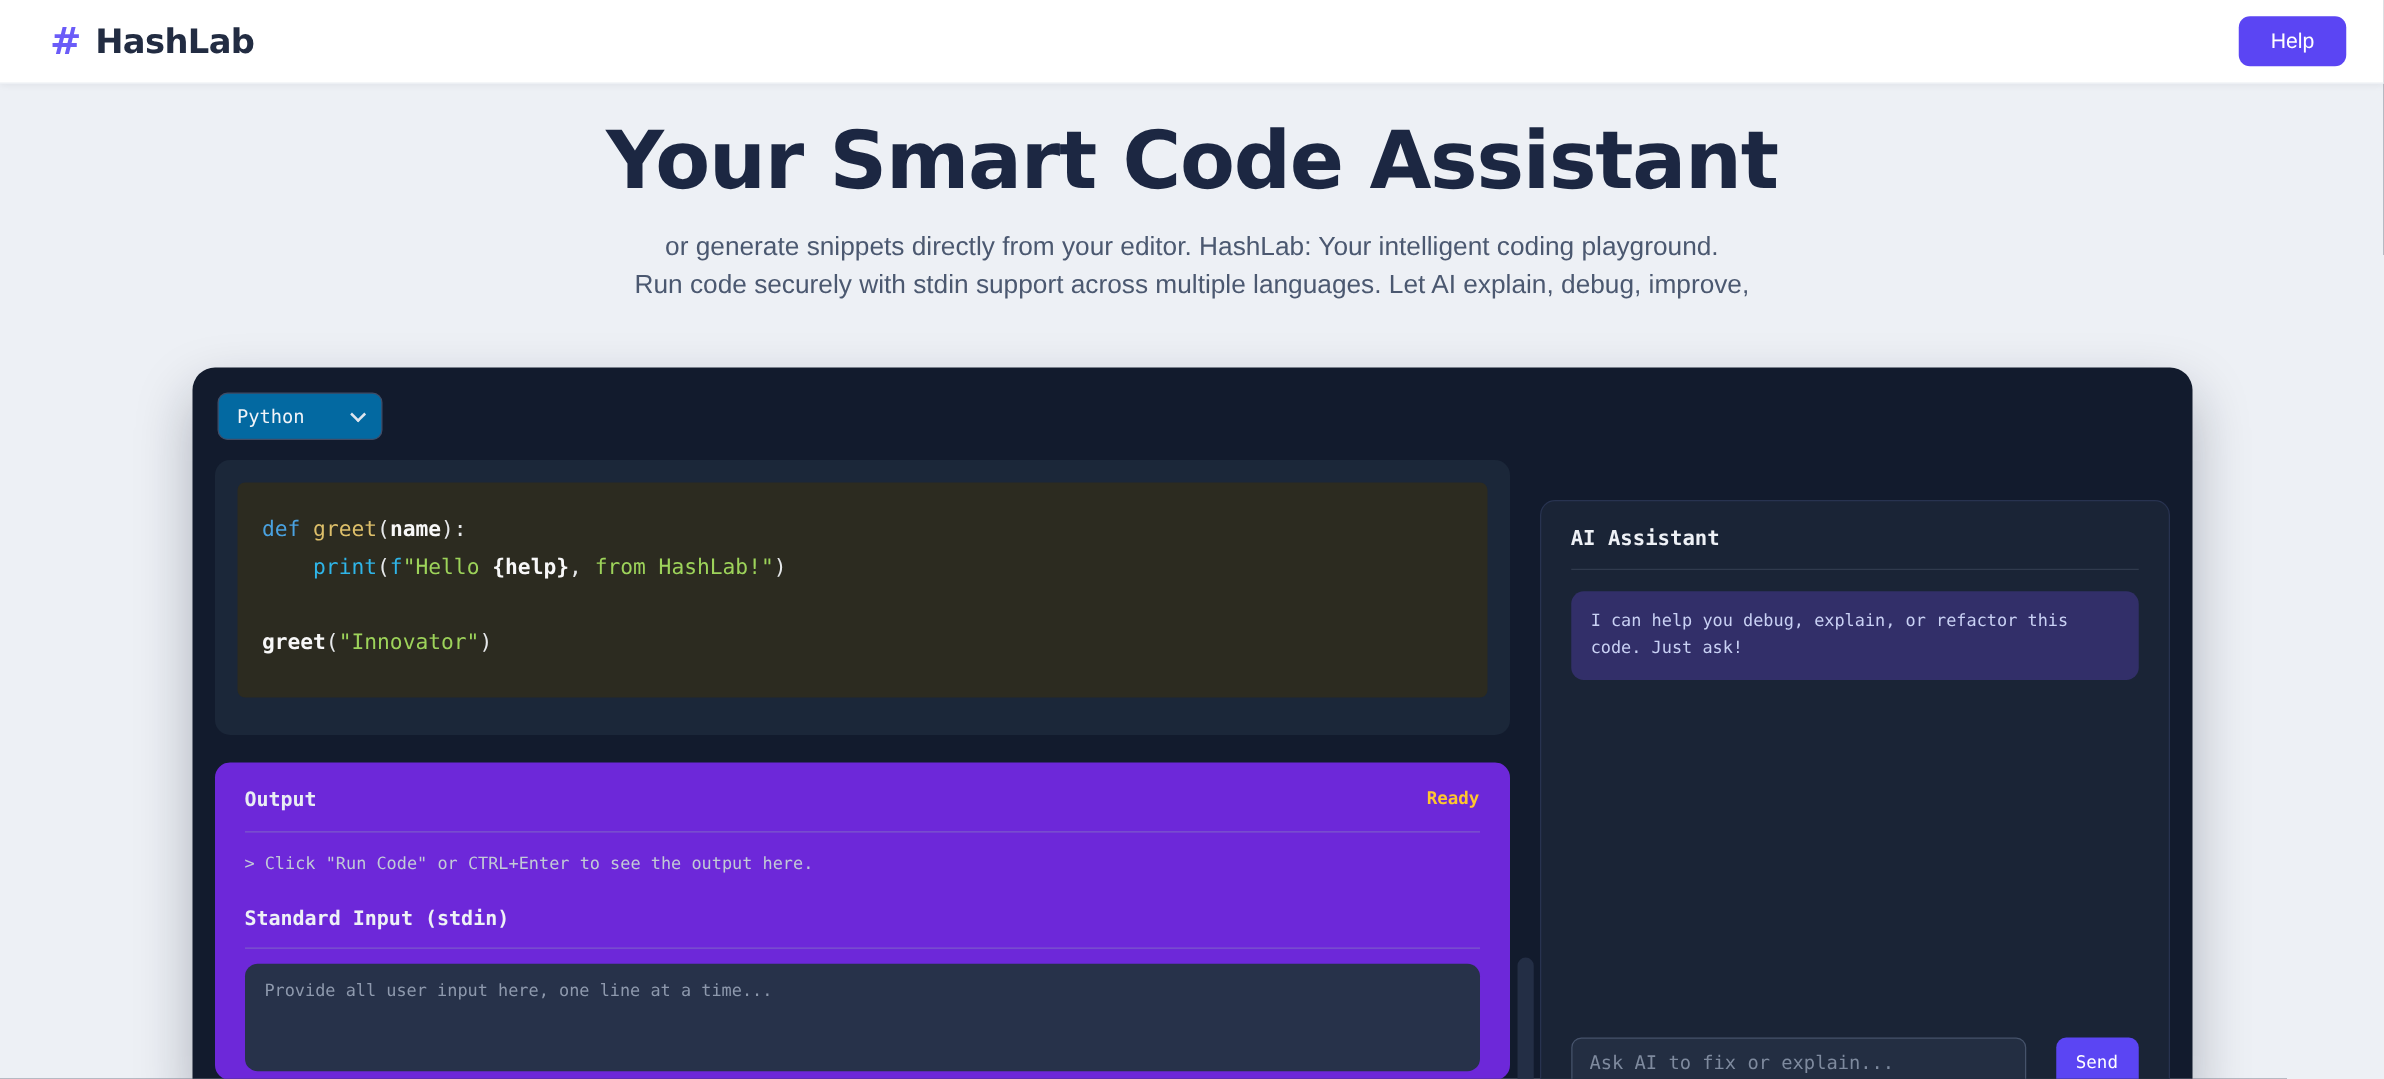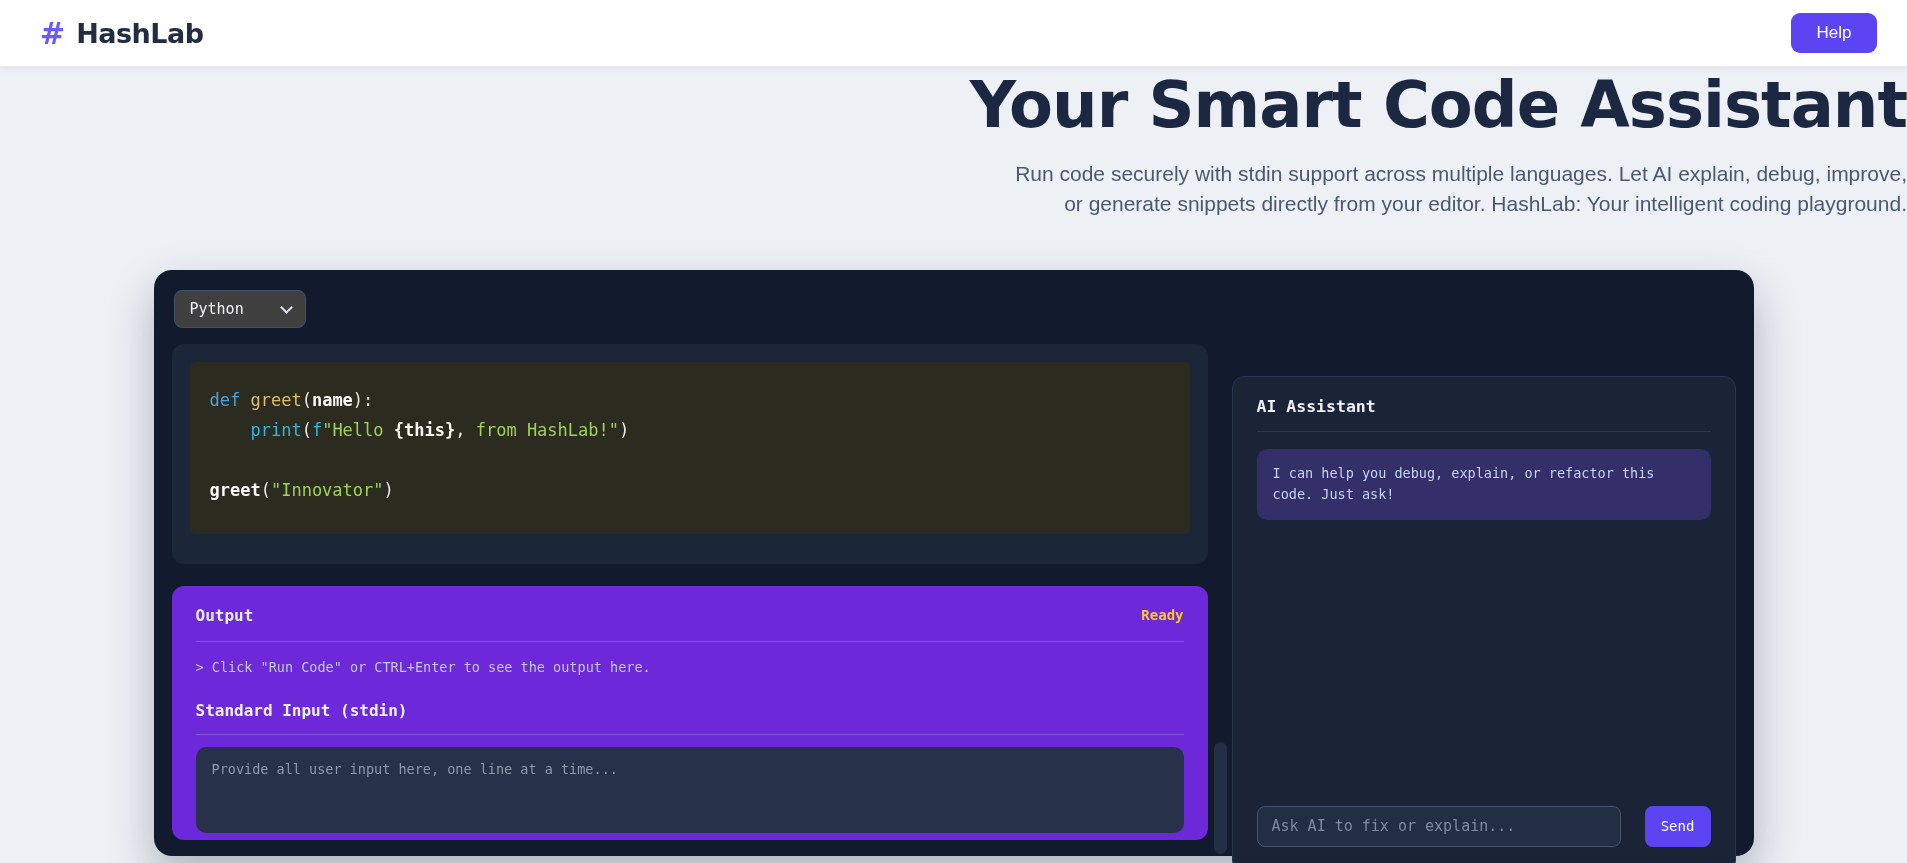--- a/index.html
+++ b/index.html
@@ -24,40 +24,40 @@
   }
   .logo{display:flex;align-items:center;gap:11px;font-family:"DejaVu Sans", sans-serif;}
   .logo .hash{color:#6b5cf8;font-size:30px;font-weight:bold;}
   .logo .brand{color:#222c42;font-size:27px;font-weight:bold;letter-spacing:-0.5px;}
   .help-btn{
     background:var(--accent);color:#fff;border:none;border-radius:9px;
     font-family:"Liberation Sans", sans-serif;font-size:17px;
     width:86px;height:40px;cursor:pointer;
   }
   
-  .hero{text-align:right;}
+  .hero{text-align:center;padding-top:24px;}
   .hero h1{
     font-family:"DejaVu Sans", sans-serif;font-weight:bold;
     font-size:64px;line-height:1.2;color:#1c2742;letter-spacing:-1px;
   }
   .hero .subtitle{
     margin-top:15px;font-size:21px;line-height:1.45;color:#4b5870;
   }
   
   .card{
     width:1600px;margin:50px auto 0;background:var(--card-bg);
     border-radius:18px;padding:18px;height:586px;position:relative;
     box-shadow:0 20px 45px rgba(15,23,42,.28);
     font-family:"DejaVu Sans Mono", monospace;
   }
   
   .lang-wrap{position:relative;display:inline-block;margin:2px 0 0 2px;}
   .lang-select{
     appearance:none;-webkit-appearance:none;
-    background:#404040;color:#f1f4f8;border:1px solid #3f4d68;border-radius:8px;
+    background:#0369a1;color:#f1f4f8;border:1px solid #3f4d68;border-radius:8px;
     width:132px;height:38px;padding:0 34px 0 15px;
     font-family:"DejaVu Sans Mono", monospace;font-size:15px;cursor:pointer;
   }
   .chevron{
     position:absolute;right:15px;top:13px;width:9px;height:9px;
     border-right:2.5px solid #dfe5ee;border-bottom:2.5px solid #dfe5ee;
     transform:rotate(45deg);pointer-events:none;
   }
   
   .grid{display:grid;grid-template-columns:1036px 504px;gap:24px;margin-top:16px;height:496px;}
@@ -128,42 +128,42 @@
   <div class="logo">
     <span class="hash">#</span>
     <span class="brand">HashLab</span>
   </div>
   <button class="help-btn">Help</button>
 </header>
 
 <section class="hero">
   <h1>Your Smart Code Assistant</h1>
   <div class="subtitle">
+    <div>or generate snippets directly from your editor. HashLab: Your intelligent coding playground.</div>
     <div>Run code securely with stdin support across multiple languages. Let AI explain, debug, improve,</div>
-    <div>or generate snippets directly from your editor. HashLab: Your intelligent coding playground.</div>
   </div>
 </section>
 
 <main class="card">
 
   <div class="lang-wrap">
     <select class="lang-select">
       <option>Python</option>
     </select>
     <span class="chevron"></span>
   </div>
 
   <div class="grid">
 
     <div>
 
       <div class="editor-wrap">
         <div class="code-editor">
             <div class="code-line"><span class="tk-kw">def</span><span class="tk-pl"> </span><span class="tk-fn">greet</span><span class="tk-pl">(</span><span class="tk-var">name</span><span class="tk-pl">):</span></div>
-            <div class="code-line"><span class="tk-pl">    </span><span class="tk-bi">print</span><span class="tk-pl">(</span><span class="tk-bi">f</span><span class="tk-str">"Hello </span><span class="tk-var">{this}</span><span class="tk-pl">,</span><span class="tk-str"> from HashLab!"</span><span class="tk-pl">)</span></div>
+            <div class="code-line"><span class="tk-pl">    </span><span class="tk-bi">print</span><span class="tk-pl">(</span><span class="tk-bi">f</span><span class="tk-str">"Hello </span><span class="tk-var">{help}</span><span class="tk-pl">,</span><span class="tk-str"> from HashLab!"</span><span class="tk-pl">)</span></div>
             <div class="code-line">&nbsp;</div>
             <div class="code-line"><span class="tk-var">greet</span><span class="tk-pl">(</span><span class="tk-str">"Innovator"</span><span class="tk-pl">)</span></div>
           </div>
       </div>
 
       <div class="output-panel">
         <div class="output-header">
           <span class="output-title">Output</span>
           <span class="ready-badge">Ready</span>
         </div>

